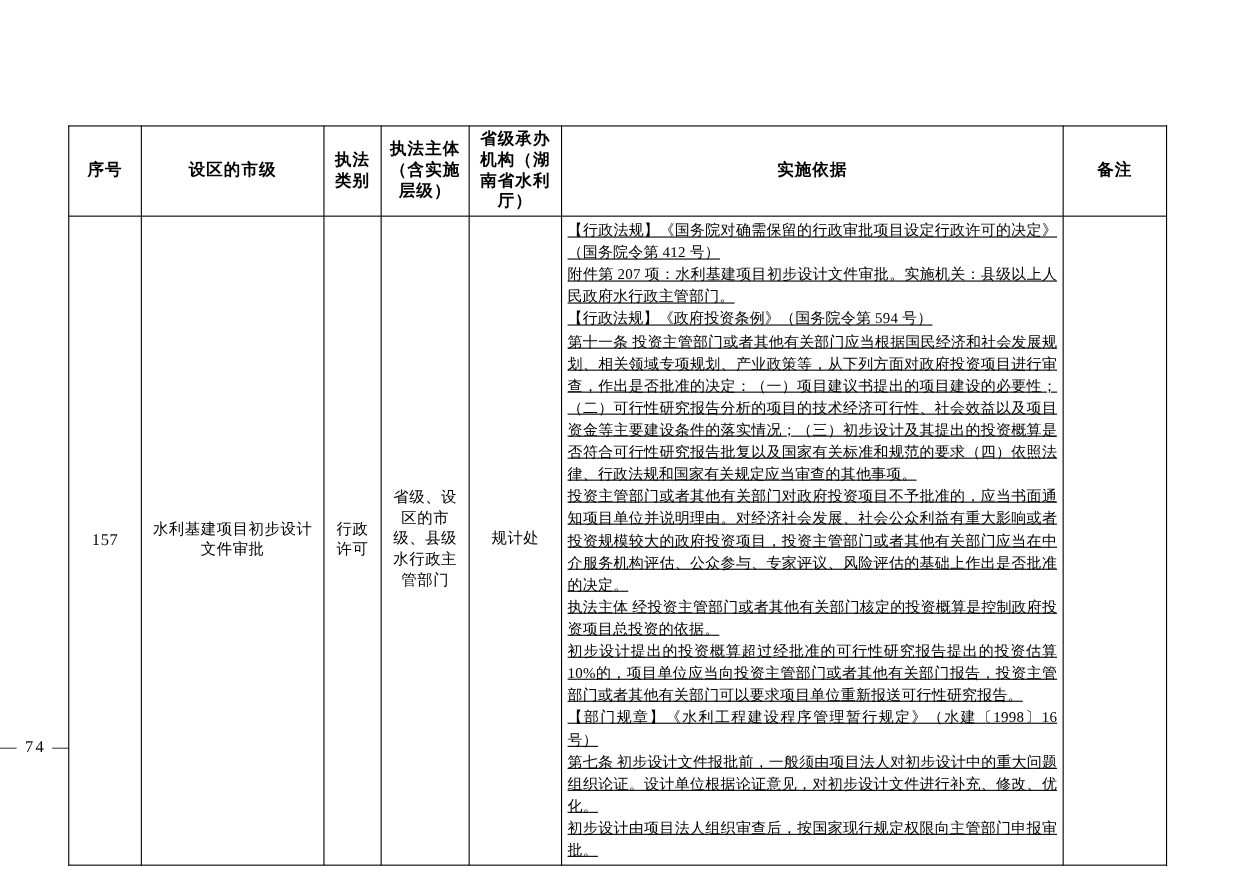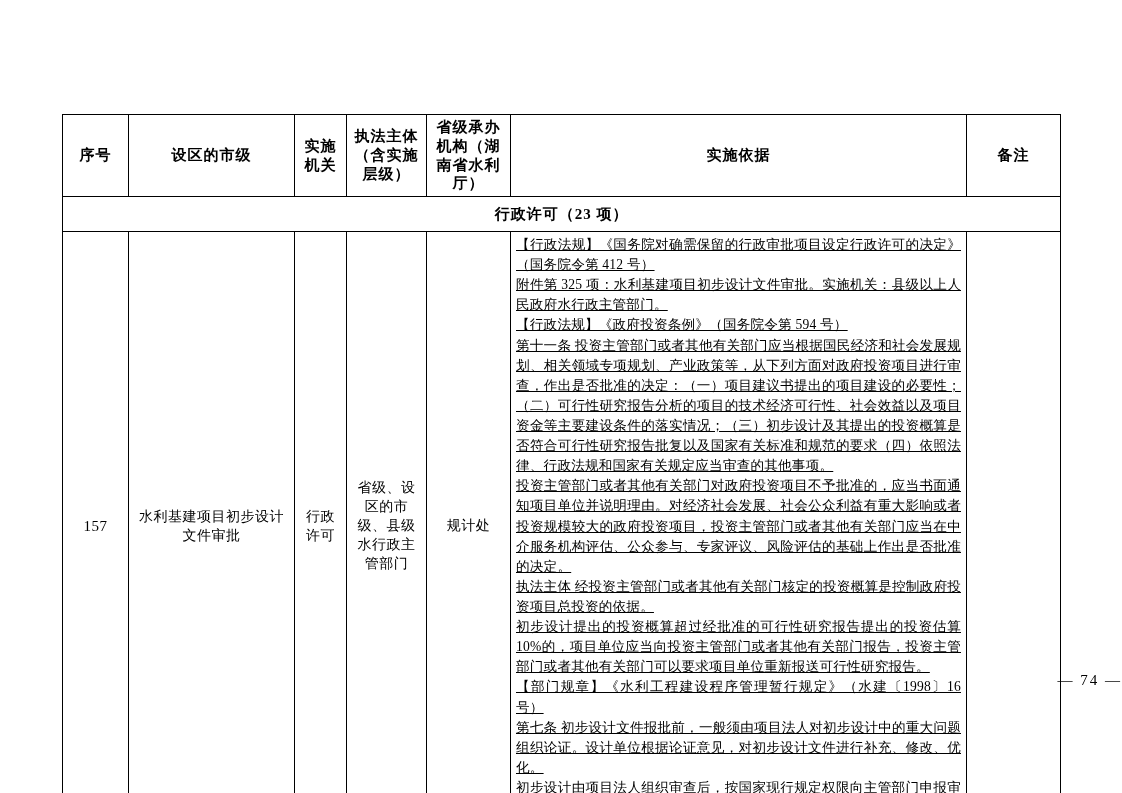--- a/index.html
+++ b/index.html
@@ -78,24 +78,24 @@
     margin: 0;
     text-align: justify;
     text-justify: inter-ideograph;
     text-decoration: underline;
   }
   .seq {
     font-size: 15px;
   }
   .page-number {
     position: absolute;
-    left: 16px;
+    left: 0;
     right: 0;
     top: 672px;
-    text-align: right;
+    text-align: left;
     font-size: 15px;
     font-family: "Liberation Serif", "DejaVu Serif", serif;
     letter-spacing: 2px;
   }
 </style>
 </head>
 <body>
 
 <div class="page">
 
@@ -106,38 +106,35 @@
         <col class="c3">
         <col class="c4">
         <col class="c5">
         <col class="c6">
         <col class="c7">
     </colgroup>
     <tbody>
       <tr class="hdr">
         <td>序号</td>
         <td>设区的市级</td>
-        <td>实施机关</td>
+        <td>执法类别</td>
         <td>执法主体（含实施层级）</td>
         <td>省级承办机构（湖南省水利厅）</td>
         <td>实施依据</td>
         <td>备注</td>
-      </tr>
-      <tr class="section-row">
-        <td colspan="7">行政许可（23 项）</td>
       </tr>
       <tr>
         <td class="cell-center seq">157</td>
         <td class="cell-center">水利基建项目初步设计文件审批</td>
         <td class="cell-narrow">行政许可</td>
         <td class="cell-narrow">省级、设区的市级、县级水行政主管部门</td>
         <td class="cell-center">规计处</td>
         <td class="cell-basis">
           <p>【行政法规】《国务院对确需保留的行政审批项目设定行政许可的决定》（国务院令第 412 号）</p>
-          <p>附件第 325 项：水利基建项目初步设计文件审批。实施机关：县级以上人民政府水行政主管部门。</p>
+          <p>附件第 207 项：水利基建项目初步设计文件审批。实施机关：县级以上人民政府水行政主管部门。</p>
           <p>【行政法规】《政府投资条例》（国务院令第 594 号）</p>
           <p>第十一条 投资主管部门或者其他有关部门应当根据国民经济和社会发展规划、相关领域专项规划、产业政策等，从下列方面对政府投资项目进行审查，作出是否批准的决定：（一）项目建议书提出的项目建设的必要性；（二）可行性研究报告分析的项目的技术经济可行性、社会效益以及项目资金等主要建设条件的落实情况；（三）初步设计及其提出的投资概算是否符合可行性研究报告批复以及国家有关标准和规范的要求（四）依照法律、行政法规和国家有关规定应当审查的其他事项。</p>
           <p>投资主管部门或者其他有关部门对政府投资项目不予批准的，应当书面通知项目单位并说明理由。对经济社会发展、社会公众利益有重大影响或者投资规模较大的政府投资项目，投资主管部门或者其他有关部门应当在中介服务机构评估、公众参与、专家评议、风险评估的基础上作出是否批准的决定。</p>
           <p>执法主体 经投资主管部门或者其他有关部门核定的投资概算是控制政府投资项目总投资的依据。</p>
           <p>初步设计提出的投资概算超过经批准的可行性研究报告提出的投资估算 10%的，项目单位应当向投资主管部门或者其他有关部门报告，投资主管部门或者其他有关部门可以要求项目单位重新报送可行性研究报告。</p>
           <p>【部门规章】《水利工程建设程序管理暂行规定》（水建〔1998〕16 号）</p>
           <p>第七条 初步设计文件报批前，一般须由项目法人对初步设计中的重大问题组织论证。设计单位根据论证意见，对初步设计文件进行补充、修改、优化。</p>
           <p>初步设计由项目法人组织审查后，按国家现行规定权限向主管部门申报审批。</p>
         </td>
         <td class="cell-center"></td>

